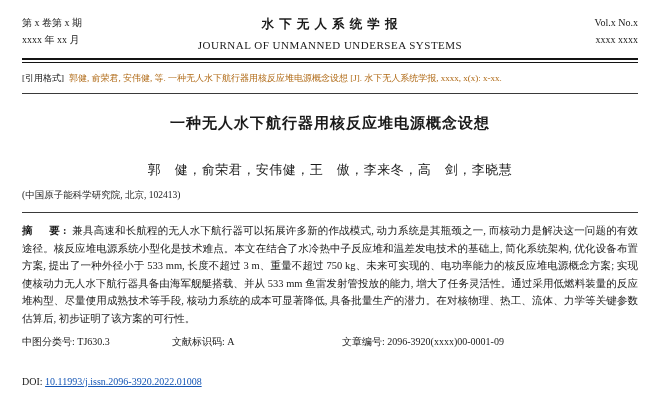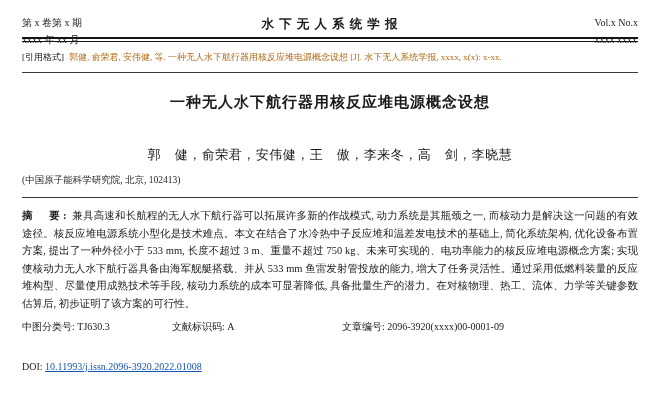--- a/index.html
+++ b/index.html
@@ -49,20 +49,21 @@
     line-height: 14px;
   }
   .vol-left .issue-no { display: block; }
   .vol-left .issue-date { display: block; margin-top: 3px; }
   .vol-right {
     position: absolute;
     right: 0;
     top: 4px;
     font-size: 10px;
     line-height: 14px;
+    text-align: right;
   }
   .vol-right .vol-no { display: block; }
   .vol-right .vol-date { display: block; margin-top: 3px; }
 
   .rule-double {
     margin-top: 5px;
     border-top: 2px solid #141414;
     border-bottom: 1px solid #141414;
     height: 2px;
   }
@@ -95,21 +96,21 @@
     margin-top: 14px;
     text-align: center;
     font-size: 15px;
     font-weight: bold;
     letter-spacing: 1px;
     line-height: 30px;
   }
 
   
   .authors {
-    margin-top: 28px;
+    margin-top: 22px;
     text-align: center;
     font-size: 13px;
     letter-spacing: 0.5px;
     line-height: 20px;
   }
   .affiliation {
     margin-top: 8px;
     text-align: left;
     font-size: 9.5px;
     color: #222;
@@ -172,20 +173,21 @@
   <div class="masthead">
     <div class="vol-left">
       <span class="issue-no">第 x 卷第 x 期</span>
       <span class="issue-date">xxxx 年 xx 月</span>
     </div>
     <div class="vol-right">
       <span class="vol-no">Vol.x  No.x</span>
       <span class="vol-date">xxxx  xxxx</span>
     </div>
     <div class="journal-cn">水 下 无 人 系 统 学 报</div>
+    <div class="journal-en">JOURNAL OF UNMANNED UNDERSEA SYSTEMS</div>
   </div>
 
   <div class="rule-double"></div>
 
   <div class="citation">
     <span class="citation-tag">[引用格式]</span>
     <span class="citation-text">郭健, 俞荣君, 安伟健, 等. 一种无人水下航行器用核反应堆电源概念设想 [J]. 水下无人系统学报, xxxx, x(x): x-xx.</span>
   </div>
 
   <div class="rule-thin"></div>

